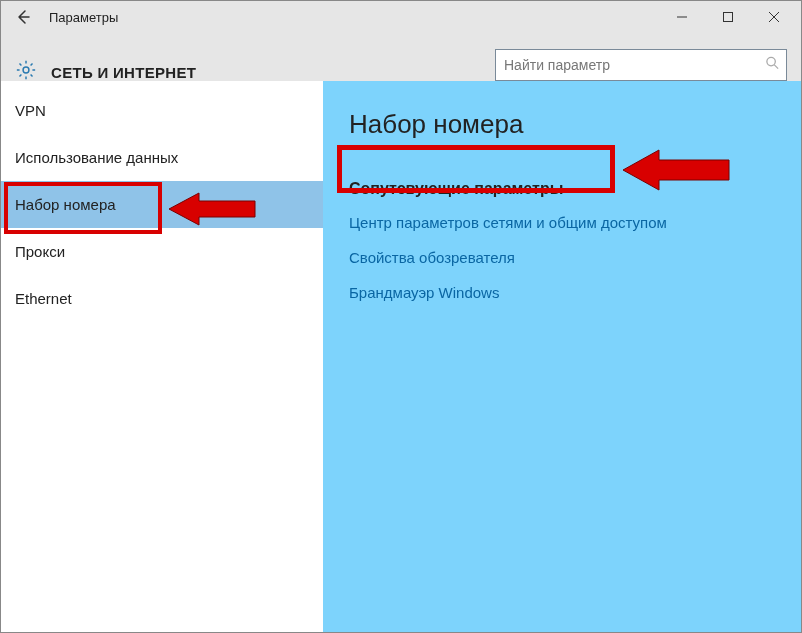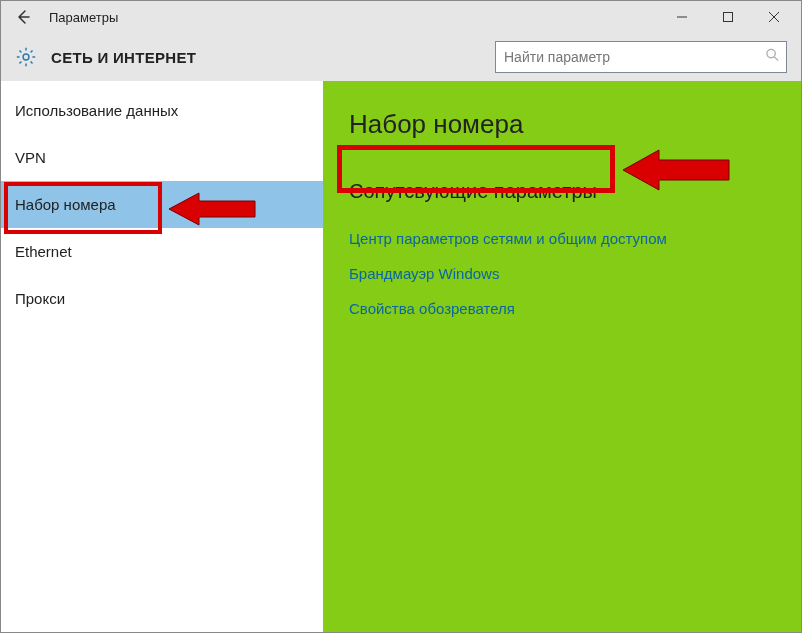--- a/index.html
+++ b/index.html
@@ -1,28 +1,28 @@
 <!DOCTYPE html>
 <html><head>
 <meta charset="utf-8">
 <style>
   * { box-sizing: border-box; margin: 0; padding: 0; }
   html, body { width: 802px; height: 633px; font-family: "Segoe UI", Tahoma, sans-serif; background: #fff; overflow: hidden; }
 
-  .window { width: 802px; height: 633px; border: 1px solid #888; background: #84cc16; position: relative; }
+  .window { width: 802px; height: 633px; border: 1px solid #888; background: #7dd3fc; position: relative; }
 
   
   .titlebar { height: 32px; background: #e6e6e6; display: flex; align-items: center; padding: 0 4px; }
   .titlebar .back { width: 36px; height: 32px; display: flex; align-items: center; justify-content: center; }
   .titlebar .title { font-size: 13px; color: #222; margin-left: 8px; flex: 1; }
   .titlebar .winctrls { display: flex; }
   .titlebar .winctrl { width: 46px; height: 32px; display: flex; align-items: center; justify-content: center; }
 
   
-  .headerrow { height: 48px; background: #e6e6e6; display: flex; align-items: center; padding: 0 14px; }
+  .headerrow { height: 48px; background: #e6e6e6; display: flex; align-items: flex-end; padding: 0 14px; }
   .headerrow .gear { width: 22px; height: 22px; display: flex; align-items: center; justify-content: center; }
   .headerrow .pagetitle { font-size: 15px; font-weight: 600; color: #222; margin-left: 14px; flex: 1; letter-spacing: 0.3px; }
   .searchwrap { position: relative; width: 292px; height: 32px; border: 1px solid #7a8a99; background: #fff; display: flex; align-items: center; }
   .searchwrap input { border: none; outline: none; width: 100%; height: 100%; padding: 0 28px 0 8px; font-size: 14px; color: #333; background: transparent; }
   .searchwrap input::placeholder { color: #777; }
   .searchwrap .sicon { position: absolute; right: 6px; top: 50%; transform: translateY(-50%); opacity: 0.55; }
 
   
   .content { display: flex; height: calc(633px - 32px - 48px - 2px); width: 100%; }
 
@@ -33,21 +33,21 @@
 
   
   .hl-box-nav { position: absolute; border: 4px solid #d80000; left: 3px; top: 101px; width: 158px; height: 52px; pointer-events: none; }
 
   
   .arrow-holder-nav { position: absolute; left: 168px; top: 108px; pointer-events: none; }
 
   
   .main { flex: 1; padding: 28px 20px 20px 26px; position: relative; }
   .main h1.section { font-size: 26px; font-weight: 400; color: #222; margin-bottom: 18px; }
-  .main h1.section2 { font-size: 20px; font-weight: 400; color: #222; margin-top: 40px; margin-bottom: 27px; }
+  .main h1.section2 { font-size: 16px; font-weight: 700; color: #222; margin-top: 40px; margin-bottom: 16px; }
   .main .link { font-size: 15px; color: #0a66a3; margin-bottom: 18px; display: block; cursor: pointer; }
 
   
   .hl-box-link { position: absolute; border: 5px solid #d80000; left: 14px; top: 64px; width: 278px; height: 48px; pointer-events: none; }
   .arrow-holder-link { position: absolute; left: 300px; top: 65px; pointer-events: none; }
 
 </style>
 </head>
 <body>
 
@@ -97,54 +97,54 @@
             <path d="M10 10 L14 14" stroke="#666" stroke-width="1.4"></path>
           </svg>
       </span>
     </div>
   </div>
 
   <div class="content">
 
     <div class="sidebar">
       <div class="navitem">
-          <span>Использование данных</span>
+          <span>VPN</span>
         </div>
       <div class="navitem">
-          <span>VPN</span>
+          <span>Использование данных</span>
         </div>
       <div class="navitem selected">
           <span>Набор номера</span>
         </div>
       <div class="navitem">
-          <span>Ethernet</span>
+          <span>Прокси</span>
         </div>
       <div class="navitem">
-          <span>Прокси</span>
+          <span>Ethernet</span>
         </div>
 
       <div class="hl-box-nav"></div>
       <div class="arrow-holder-nav">
         <svg width="90" height="40" viewBox="0 0 90 40">
           <g fill="#d80000" stroke="#7a0000" stroke-width="1">
             <polygon points="0,20 30,4 30,12 86,12 86,28 30,28 30,36"></polygon>
           </g>
         </svg>
       </div>
     </div>
 
     <div class="main">
       <h1 class="section">Набор номера</h1>
 
 
       <h1 class="section2">Сопутсвующие параметры</h1>
 
       <a class="link">Центр параметров сетями и общим доступом</a>
+      <a class="link">Свойства обозревателя</a>
       <a class="link">Брандмауэр Windows</a>
-      <a class="link">Свойства обозревателя</a>
 
       <div class="hl-box-link"></div>
       <div class="arrow-holder-link">
         <svg width="110" height="48" viewBox="0 0 110 48">
           <g fill="#d80000" stroke="#7a0000" stroke-width="1">
             <polygon points="0,24 36,4 36,14 106,14 106,34 36,34 36,44"></polygon>
           </g>
         </svg>
       </div>
     </div>

